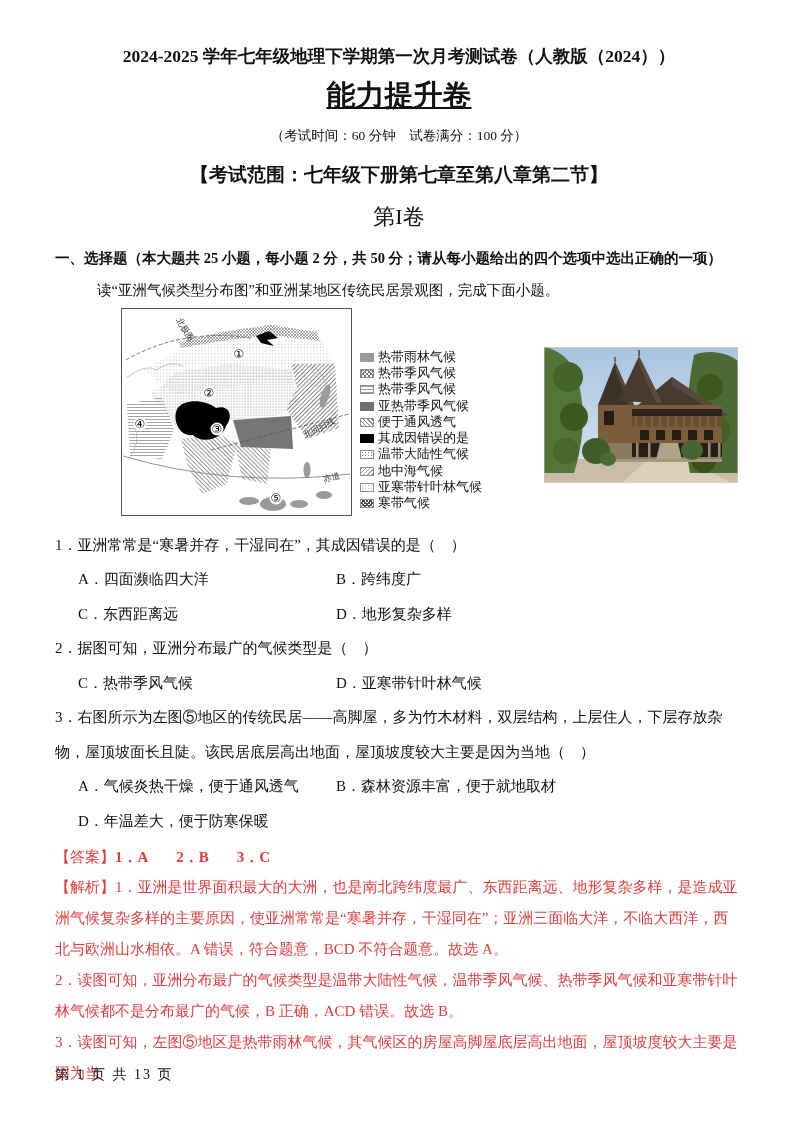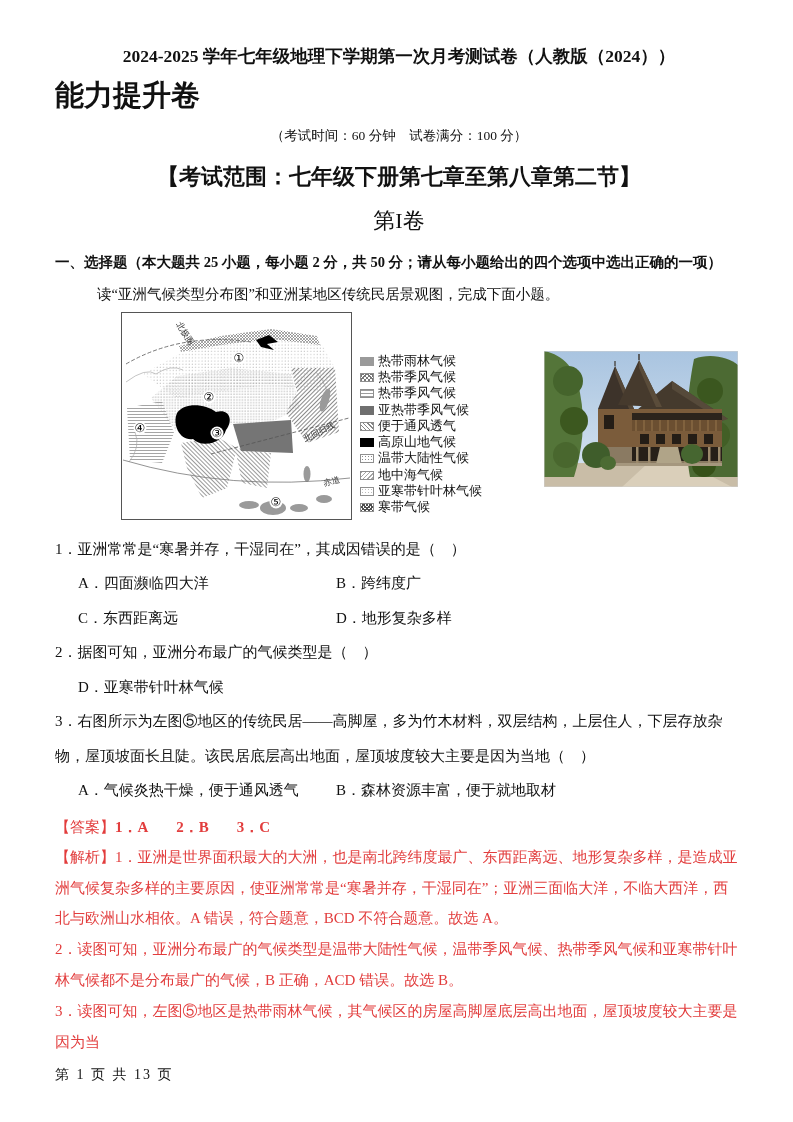--- a/index.html
+++ b/index.html
@@ -4,24 +4,24 @@
 <style>
   html,body{margin:0;padding:0;background:#fff;}
   .page{
     position:relative;width:793px;height:1122px;box-sizing:border-box;
     background:#fff;overflow:hidden;
     padding:46px 50px 0 55px;
     font-family:"Liberation Serif","DejaVu Serif",serif;
     color:#111;
   }
   h1.t1{font-size:17.5px;font-weight:bold;text-align:center;margin:0;line-height:1.25;}
-  h2.t2{font-size:29px;font-weight:bold;text-align:left;margin:10px 0 8px;line-height:1.2;}
+  h2.t2{font-size:29px;font-weight:bold;text-align:center;margin:10px 0 8px;line-height:1.2;text-decoration:underline;}
   p{margin:0;}
   .exam-info{text-align:center;font-size:13.5px;margin-top:14px;}
-  .scope{text-align:center;font-size:22px;font-weight:bold;margin-top:17px;}
+  .scope{text-align:center;font-size:19px;font-weight:bold;margin-top:17px;}
   .part{text-align:center;font-size:22px;margin-top:14px;}
   .sec{font-weight:bold;font-size:14.5px;margin-top:17px;}
   .intro{font-size:14.5px;margin:13px 0 0 42px;}
 
   .figure-row{margin:8px 0 0 66px;display:flex;align-items:flex-start;}
   svg.map{width:231px;height:208px;flex:none;}
   ul.legend{list-style:none;margin:41px 0 0 8px;padding:0;width:172px;flex:none;}
   ul.legend li{font-size:13px;line-height:16.3px;white-space:nowrap;}
   .sw{display:inline-block;width:14px;height:9px;margin-right:4px;vertical-align:-1px;border:1px solid #8f8f8f;box-sizing:border-box;}
   .sw-rainforest{background:#9a9a9a;border-color:#9a9a9a;}
@@ -149,21 +149,21 @@
         <text x="155" y="194" text-anchor="middle" font-size="12" fill="#000">⑤</text>
       </g>
     </svg>
 
     <ul class="legend">
       <li><span class="sw sw-rainforest"></span><span>热带雨林气候</span></li>
       <li><span class="sw sw-tropmonsoon"></span><span>热带季风气候</span></li>
       <li><span class="sw sw-desert"></span><span>热带季风气候</span></li>
       <li><span class="sw sw-subtrop"></span><span>亚热带季风气候</span></li>
       <li><span class="sw sw-tempmonsoon"></span><span>便于通风透气</span></li>
-      <li><span class="sw sw-plateau"></span><span>高原山地气候</span></li>
+      <li><span class="sw sw-plateau"></span><span>其成因错误的是</span></li>
       <li><span class="sw sw-continental"></span><span>温带大陆性气候</span></li>
       <li><span class="sw sw-mediterranean"></span><span>地中海气候</span></li>
       <li><span class="sw sw-boreal"></span><span>亚寒带针叶林气候</span></li>
       <li><span class="sw sw-polar"></span><span>寒带气候</span></li>
     </ul>
 
     <svg class="photo" viewBox="0 0 194 136" xmlns="http://www.w3.org/2000/svg">
       <defs>
         <linearGradient id="sky" x1="0" y1="0" x2="0" y2="1">
           <stop offset="0" stop-color="#a9c4e0"></stop>
@@ -246,31 +246,33 @@
     </div>
     <div class="opt-row">
       <span class="o1">C．东西距离远</span>
       <span class="o2">D．地形复杂多样</span>
     </div>
   </div>
 
   <div>
     <p class="stem"><span>2．</span><span>据图可知，亚洲分布最广的气候类型是（　）</span></p>
     <div class="opt-row">
+      <span class="o1">C．热带季风气候</span>
       <span class="o2">D．亚寒带针叶林气候</span>
     </div>
   </div>
 
   <div>
     <p class="stem"><span>3．</span><span>右图所示为左图⑤地区的传统民居——高脚屋，多为竹木材料，双层结构，上层住人，下层存放杂物，屋顶坡面长且陡。该民居底层高出地面，屋顶坡度较大主要是因为当地（　）</span></p>
     <div class="opt-row">
       <span class="o1">A．气候炎热干燥，便于通风透气</span>
       <span class="o2">B．森林资源丰富，便于就地取材</span>
     </div>
     <div class="opt-row">
+      <span class="o2">D．年温差大，便于防寒保暖</span>
     </div>
   </div>
 
   <p class="answers">
     <span class="tag">【答案】</span><span class="ans">1．A</span><span class="ans">2．B</span><span class="ans">3．C</span>
   </p>
 
   <div class="analysis">
     <p><span>【解析】</span><span>1．亚洲是世界面积最大的大洲，也是南北跨纬度最广、东西距离远、地形复杂多样，是造成亚洲气候复杂多样的主要原因，使亚洲常常是“寒暑并存，干湿同在”；亚洲三面临大洋，不临大西洋，西北与欧洲山水相依。A 错误，符合题意，BCD 不符合题意。故选 A。</span></p>
     <p>2．读图可知，亚洲分布最广的气候类型是温带大陆性气候，温带季风气候、热带季风气候和亚寒带针叶林气候都不是分布最广的气候，B 正确，ACD 错误。故选 B。</p>

